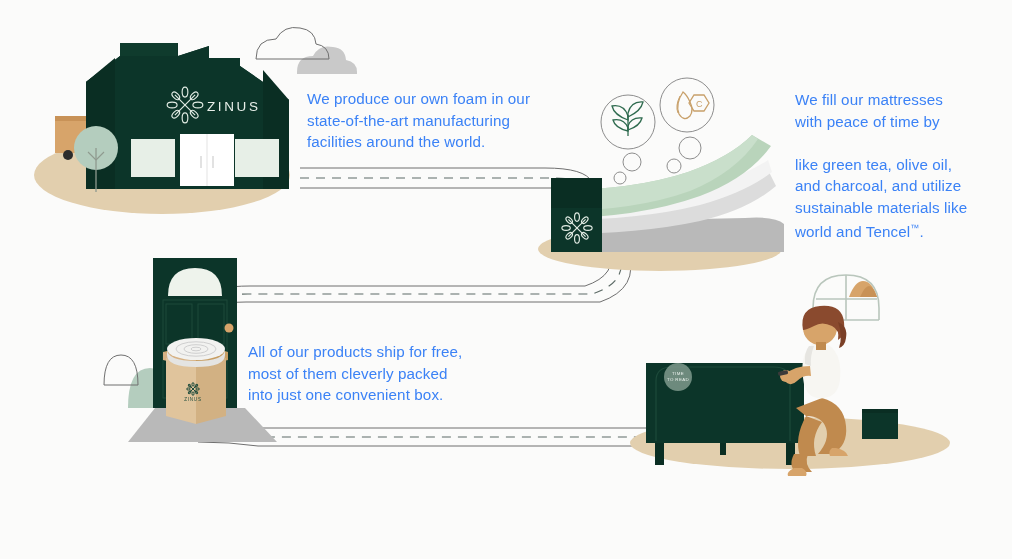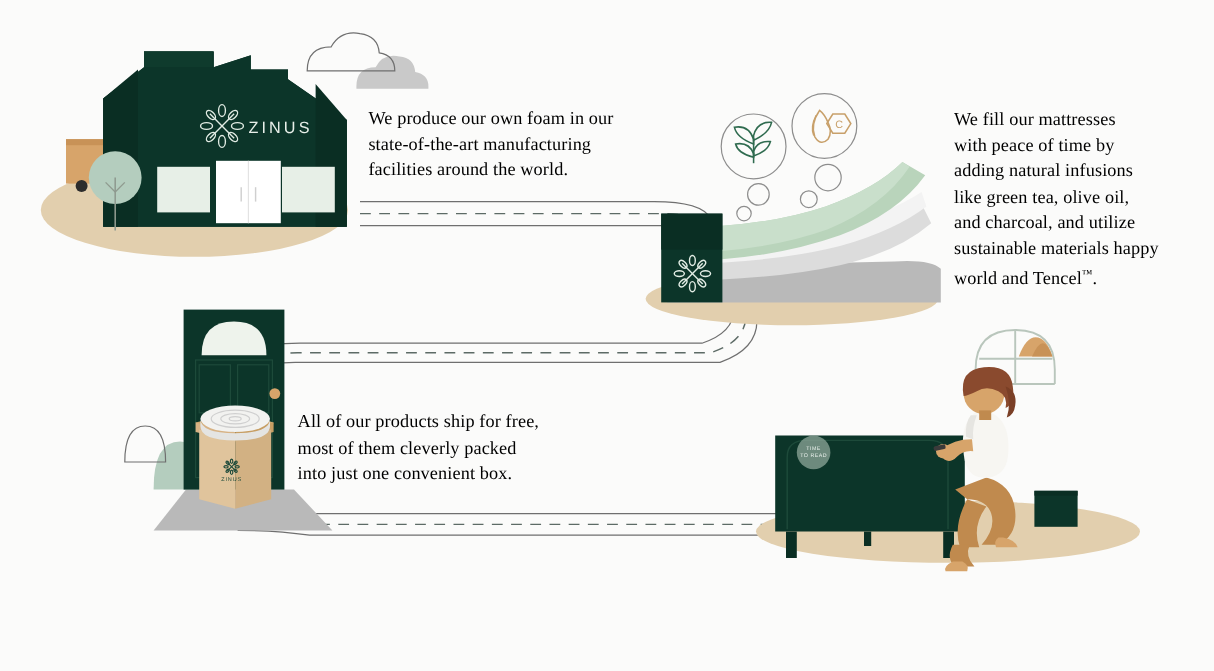--- a/index.html
+++ b/index.html
@@ -6,26 +6,26 @@
   body{
     width:1012px;height:559px;
     background:#fbfbfa;
     font-family:"Liberation Sans", sans-serif;
     overflow:hidden;
     position:relative;
   }
   #stage{position:absolute;inset:0;width:1012px;height:559px;}
   .cap{
     position:absolute;
-    color:#000000;
+    color:#3b82f6;
     font-size:15.2px;
     line-height:21.5px;
     letter-spacing:.1px;
     white-space:pre-line;
-    font-family:Liberation Serif, serif;
+    font-family:Liberation Sans, sans-serif;
   }
   #cap1{left:307px;top:88px;}
   #cap2{left:795px;top:89px;}
   #cap3{left:248px;top:341px;}
   #cap4{left:597px;top:481px;}
   svg{display:block;}
   .tm{font-size:9px;vertical-align:super;}
 </style>
 </head>
 <body>
@@ -268,20 +268,20 @@
       <path d="M816,342 l10,0 l0,8 l-10,0 Z" fill="#c08a4e"></path>
     </g>
   </g>
 
 </svg>
 
 <div class="cap" id="cap1">We produce our own foam in our
 state-of-the-art manufacturing
 facilities around the world.</div>
 
-<div class="cap" id="cap2"><span>We fill our mattresses</span><br><span>with peace of time by</span><br><span>adding natural infusions</span><br><span>like green tea, olive oil,</span><br><span>and charcoal, and utilize</span><br><span>sustainable materials happy</span><br><span>world and Tencel</span><span class="tm">™</span><span>.</span></div>
+<div class="cap" id="cap2"><span>We fill our mattresses</span><br><span>with peace of time by</span><br><br><span>like green tea, olive oil,</span><br><span>and charcoal, and utilize</span><br><span>sustainable materials like</span><br><span>world and Tencel</span><span class="tm">™</span><span>.</span></div>
 
 <div class="cap" id="cap3">All of our products ship for free,
 most of them cleverly packed
 into just one convenient box.</div>
 
 
 </div>
 
 </body></html>

